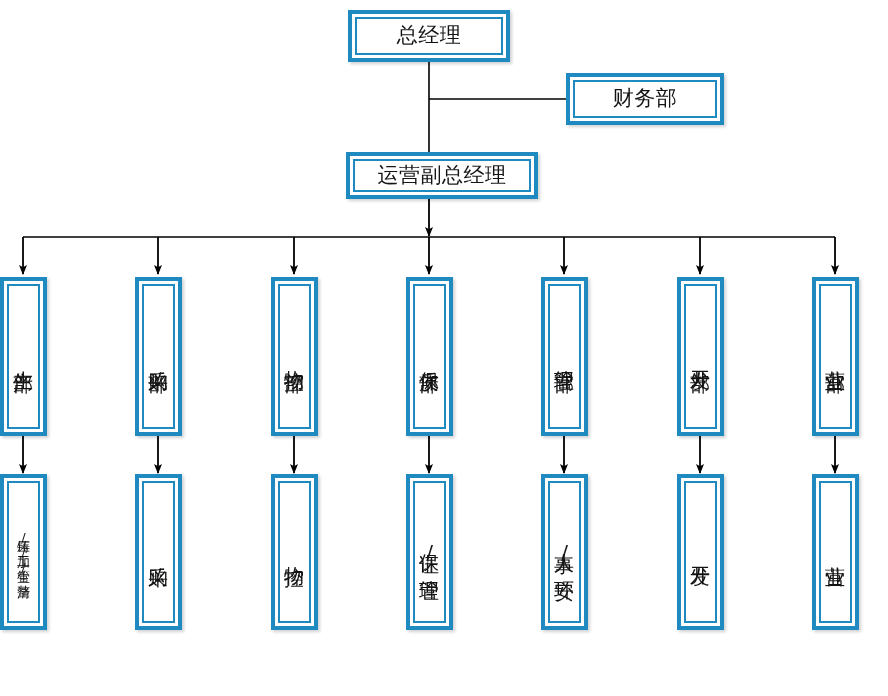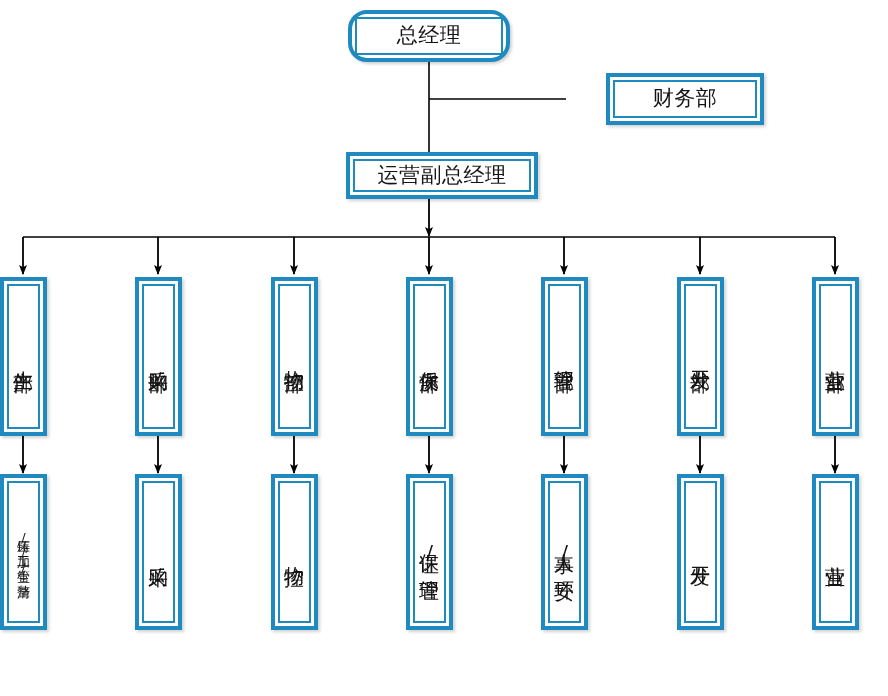--- a/index.html
+++ b/index.html
@@ -106,27 +106,27 @@
       <line x1="23" y1="436" x2="23" y2="473" stroke="#000000" stroke-width="1.8" marker-end="url(#arrowhead)"></line>
       <line x1="158" y1="436" x2="158" y2="473" stroke="#000000" stroke-width="1.8" marker-end="url(#arrowhead)"></line>
       <line x1="294" y1="436" x2="294" y2="473" stroke="#000000" stroke-width="1.8" marker-end="url(#arrowhead)"></line>
       <line x1="429" y1="436" x2="429" y2="473" stroke="#000000" stroke-width="1.8" marker-end="url(#arrowhead)"></line>
       <line x1="564" y1="436" x2="564" y2="473" stroke="#000000" stroke-width="1.8" marker-end="url(#arrowhead)"></line>
       <line x1="700" y1="436" x2="700" y2="473" stroke="#000000" stroke-width="1.8" marker-end="url(#arrowhead)"></line>
       <line x1="835" y1="436" x2="835" y2="473" stroke="#000000" stroke-width="1.8" marker-end="url(#arrowhead)"></line>
     </g>
   </svg>
 
-  <div class="node horiz" style="left:348px; top:10px; width:162px; height:52px;border-radius:19px;">
+  <div class="node horiz" style="left:348px; top:10px; width:162px; height:52px;">
     <div class="inner">
       <span class="label">总经理</span>
     </div>
   </div>
 
-  <div class="node horiz" style="left:566px; top:73px; width:158px; height:52px;margin-left:40px;">
+  <div class="node horiz" style="left:566px; top:73px; width:158px; height:52px;">
     <div class="inner">
       <span class="label">财务部</span>
     </div>
   </div>
 
   <div class="node horiz" style="left:346px; top:152px; width:192px; height:47px;">
     <div class="inner">
       <span class="label">运营副总经理</span>
     </div>
   </div>

